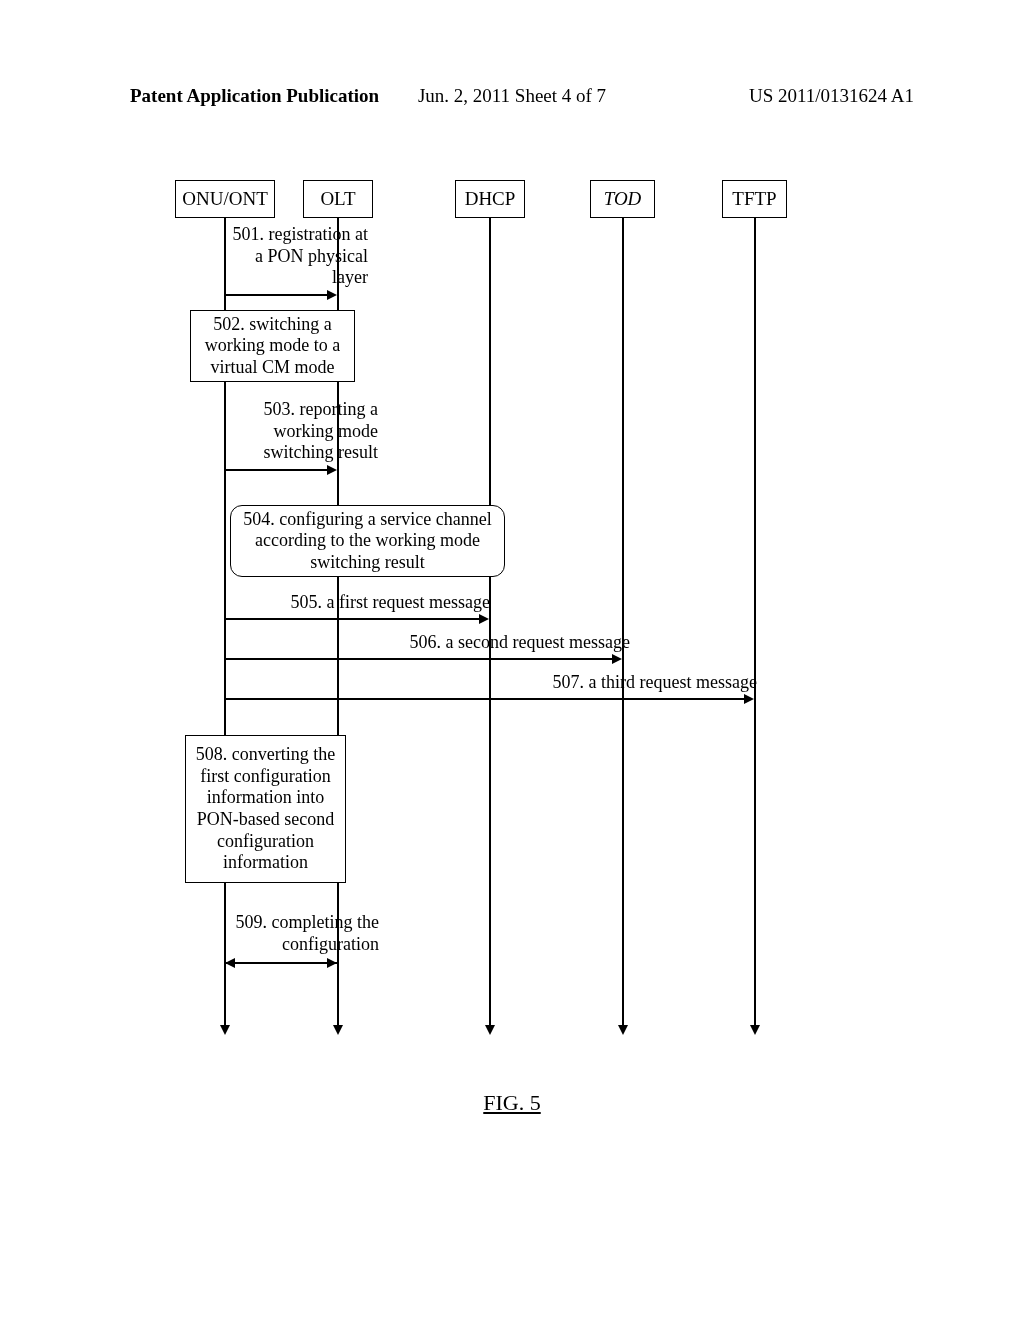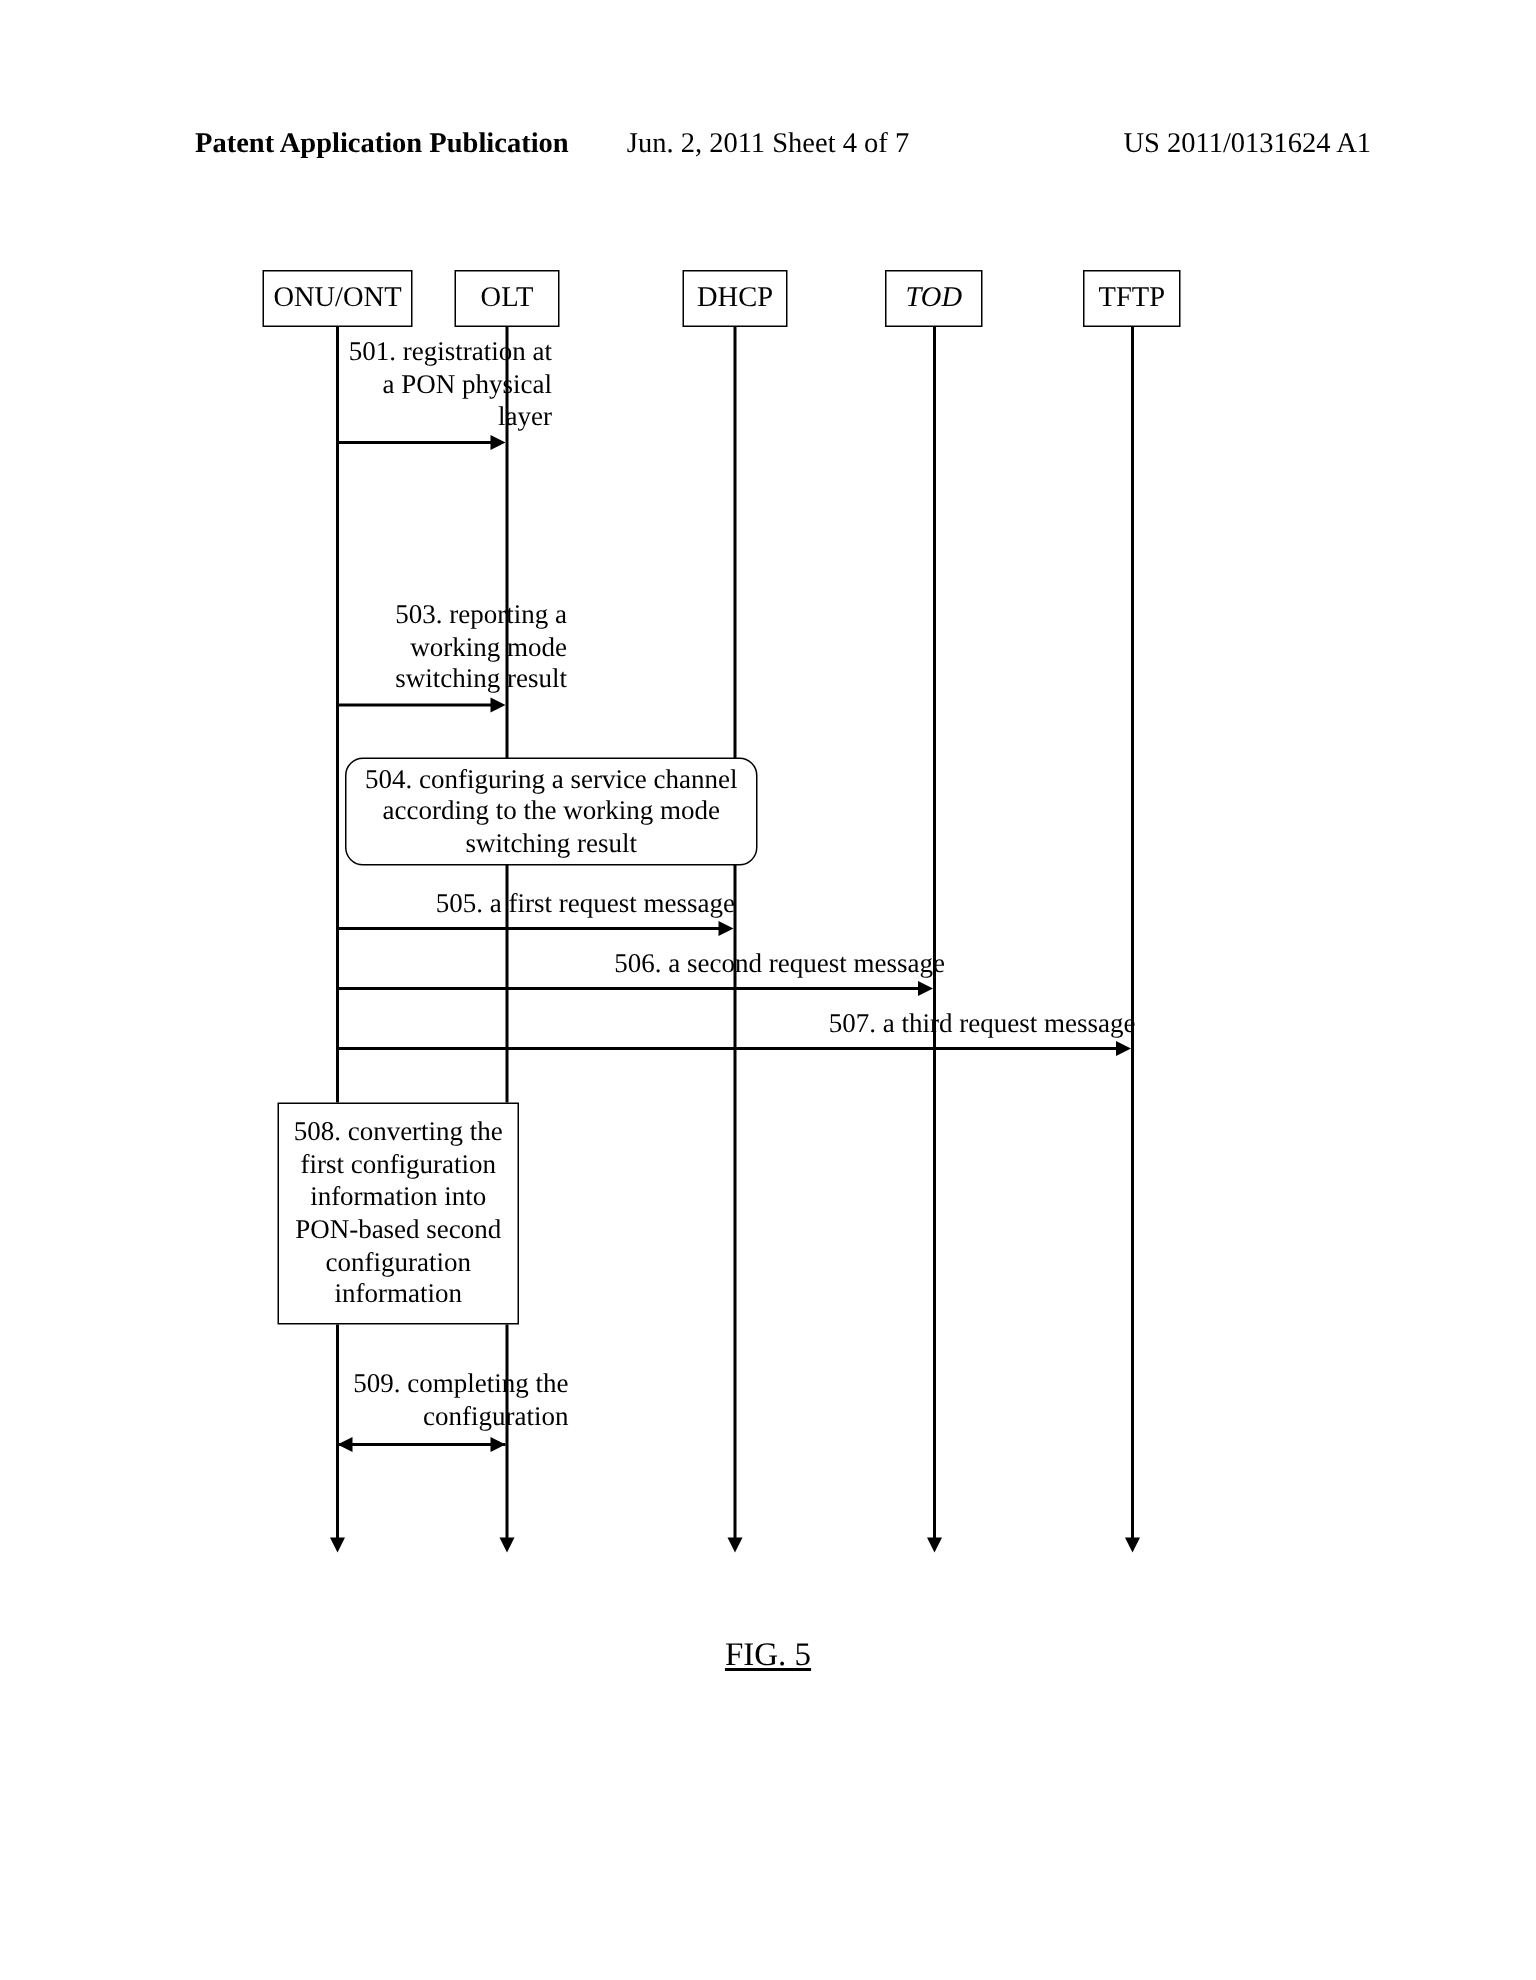--- a/index.html
+++ b/index.html
@@ -155,20 +155,23 @@
 
   <div class="lifeline" style="left:579px; top:38px; height:810px;"></div>
   <div class="arrowhead-down" style="left:574.5px; top:845px;"></div>
 
   <div class="message" style="left:48px; top:44px; width:145px;">
     <span>501. registration at a PON physical layer</span>
   </div>
   <div class="message-line" style="left:50px; top:114px; width:103px;"></div>
   <div class="arrow-right" style="left:152px; top:109.5px;"></div>
 
+  <div class="activity-box" style="left:15px; top:130px; width:165px; height:72px;">
+    <span>502. switching a working mode to a virtual CM mode</span>
+  </div>
 
   <div class="message" style="left:48px; top:219px; width:155px;">
     <span>503. reporting a working mode switching result</span>
   </div>
   <div class="message-line" style="left:50px; top:289px; width:103px;"></div>
   <div class="arrow-right" style="left:152px; top:284.5px;"></div>
 
   <div class="activity-box" style="left:55px; top:325px; width:275px; height:72px;border-radius:12px;">
     <span>504. configuring a service channel according to the working mode switching result</span>
   </div>

